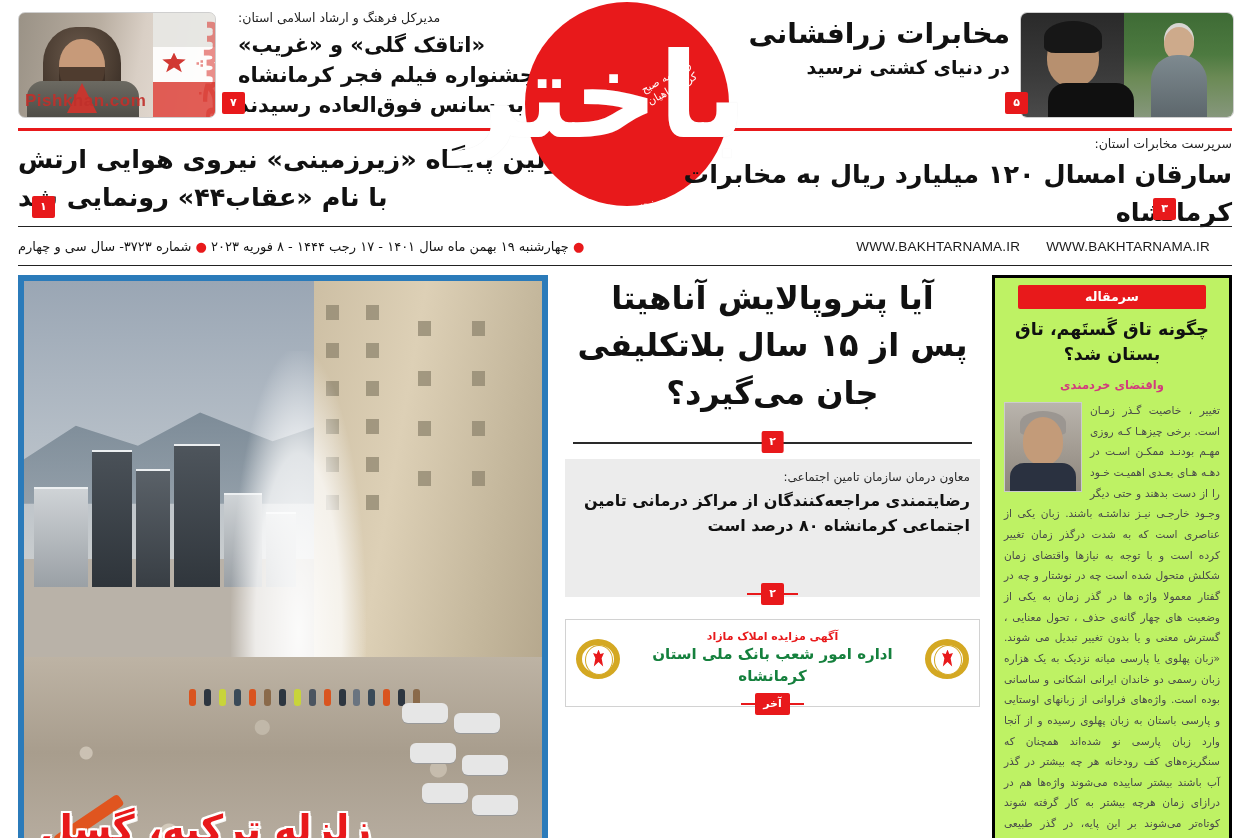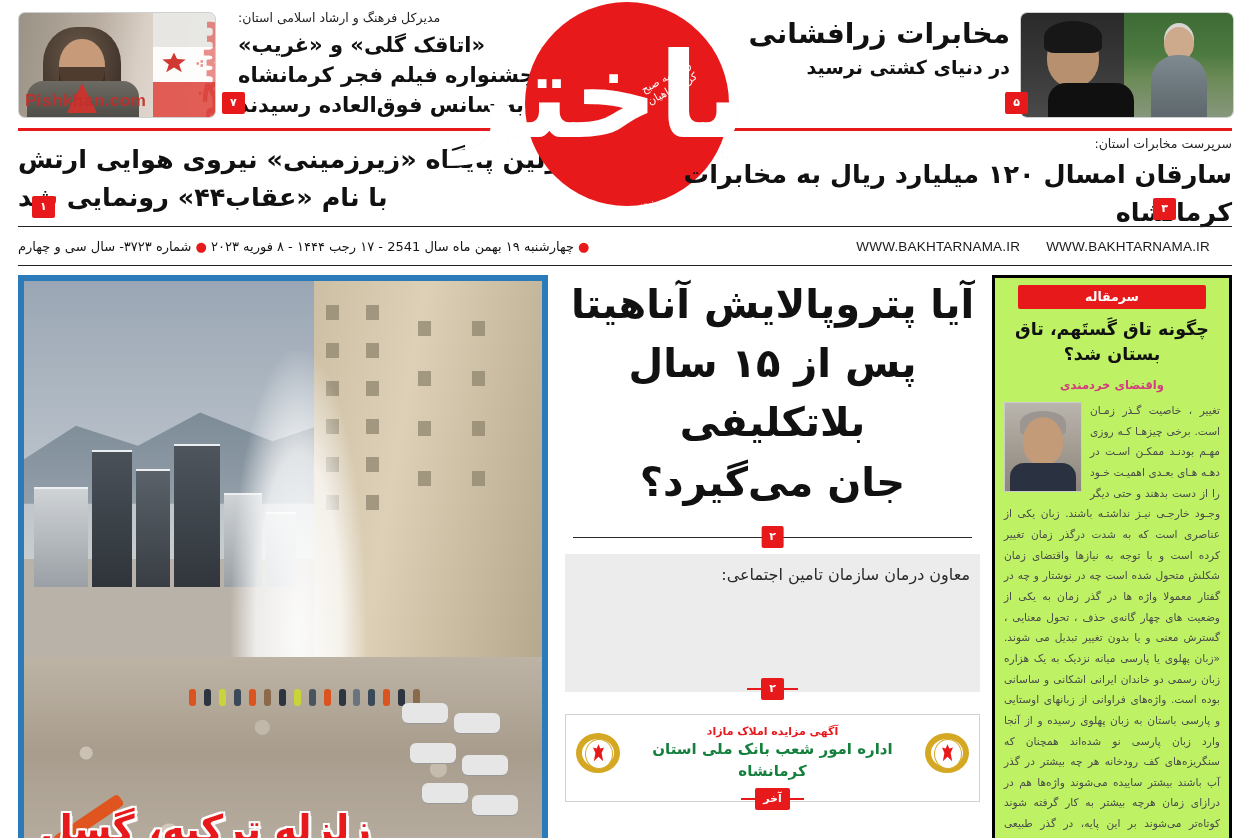--- a/index.html
+++ b/index.html
@@ -196,33 +196,33 @@
     width:66px;height:28px;border-radius:14px 14px 0 0;background:#2a3140;
   }
   .ed-body{
     font-size:10.6px;line-height:1.95;text-align:justify;color:#4a4a4a;
     letter-spacing:.1px;
   }
 
   
   .centercol{position:absolute;right:252px;top:0;width:415px;}
   .lead-head{
-    font-size:40px;font-weight:bold;line-height:1.48;text-align:center;color:#111;
+    font-size:32px;font-weight:bold;line-height:1.48;text-align:center;color:#111;
     letter-spacing:-.5px;
   }
   .sep{position:relative;height:22px;margin-top:14px;}
   .sep .line{position:absolute;left:8px;right:8px;top:11px;height:1.5px;background:#2a2a2a;}
   .sep .b{position:absolute;left:50%;top:0;transform:translateX(-50%);}
 
   .twobox{display:flex;gap:12px;margin-top:6px;}
   .sbox{
     flex:1;background:#ececec;padding:10px 10px 20px;position:relative;min-height:108px;
     text-align:right;
   }
-  .sbox .k{font-size:16px;color:#2a2a2a;margin-bottom:4px;line-height:1.35;}
+  .sbox .k{font-size:12px;color:#2a2a2a;margin-bottom:4px;line-height:1.35;}
   .sbox .t{font-size:16px;font-weight:bold;line-height:1.52;color:#111;}
   .sbox .pg{position:absolute;left:0;right:0;bottom:-8px;text-align:center;}
   .sbox .pg .dash{display:inline-block;width:14px;height:2px;background:#e8191b;vertical-align:middle;}
 
   
   .ad{
     margin-top:22px;border:1px solid #d2d2d2;background:#fff;position:relative;
     padding:9px 8px 18px;display:flex;align-items:center;gap:8px;justify-content:center;
   }
   .ad .logo{width:48px;height:44px;flex:0 0 48px;}
@@ -391,21 +391,21 @@
     <span class="badge badge-br">۳</span>
   </div>
 
   <div class="datebar">
     <div class="urls">
       <span>WWW.BAKHTARNAMA.IR</span>
       <span>WWW.BAKHTARNAMA.IR</span>
     </div>
     <div class="dateline">
       <span class="dot">●</span>
-      <span>چهارشنبه ۱۹ بهمن ماه سال 2541 - ۱۷ رجب ۱۴۴۴ - ۸ فوریه ۲۰۲۳</span>
+      <span>چهارشنبه ۱۹ بهمن ماه سال ۱۴۰۱ - ۱۷ رجب ۱۴۴۴ - ۸ فوریه ۲۰۲۳</span>
       <span class="dot">●</span>
       <span>شماره ۳۷۲۳- سال سی و چهارم</span>
     </div>
   </div>
 
   <div class="body">
 
     <div class="edcol">
       <div class="ed-banner">سرمقاله</div>
       <div class="ed-title">چگونه تاق گَستَهم، تاق بستان شد؟</div>
@@ -427,20 +427,21 @@
       </div>
 
       <div class="sep">
         <div class="line"></div>
         <span class="badge b">۲</span>
       </div>
 
       <div class="twobox">
         <div class="sbox">
           <div class="k">معاون درمان سازمان تامین اجتماعی:</div>
+          <div class="t">رضایتمندی مراجعه‌کنندگان از مراکز درمانی تامین اجتماعی کرمانشاه ۸۰ درصد است</div>
           <div class="pg">
             <span class="dash"></span><span class="badge">۲</span><span class="dash"></span>
           </div>
         </div>
       </div>
 
       <div class="ad">
         <div class="logo melli">
           <div class="wreath"></div>
           <div class="inner"></div>

